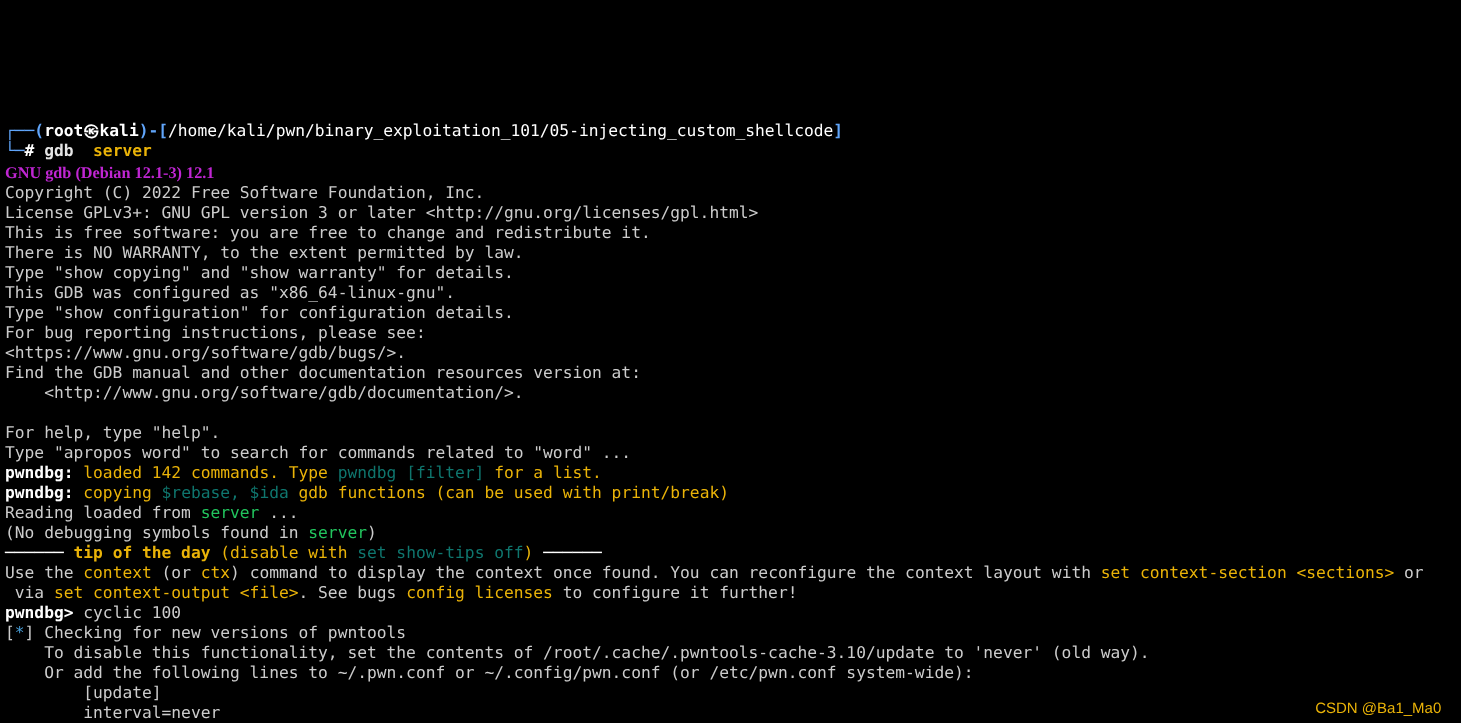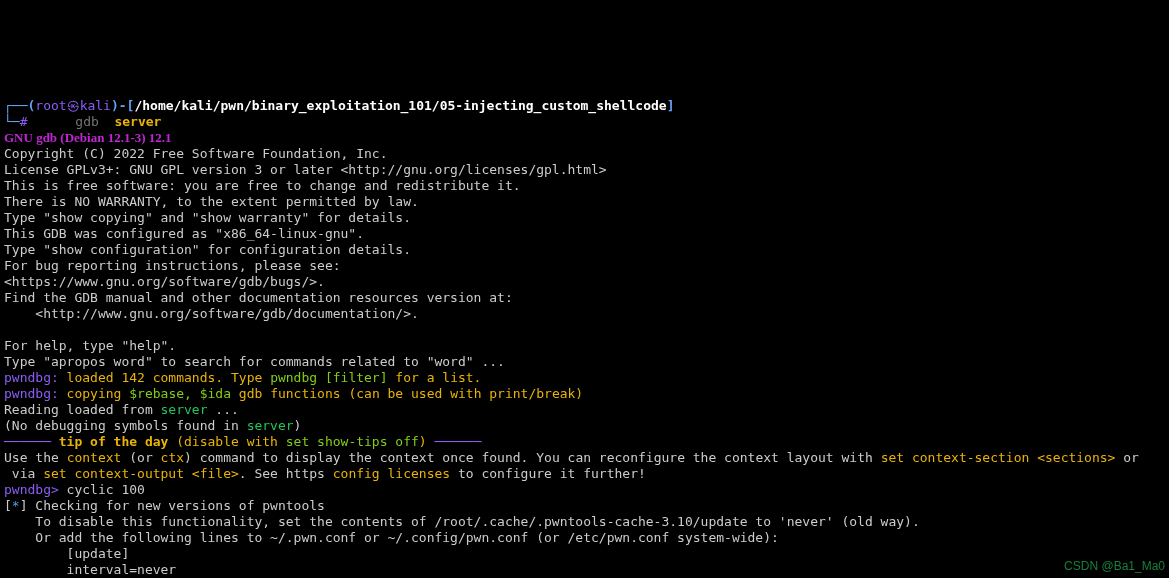--- a/index.html
+++ b/index.html
@@ -8,36 +8,36 @@
     height: 578px;
     background: #000000;
     font-family: "DejaVu Sans Mono", Menlo, Consolas, monospace;
     font-size: 13px;
     line-height: 16px;
     color: #cccccc;
     overflow: hidden;
     white-space: pre;
   }
   .term { padding: 2px 4px; }
-  .redb   { color: #8b5cf6; font-weight: normal; }
+  .redb   { color: #ffffff; font-weight: bold; }
   .blueb  { color: #60a5fa; font-weight: bold; }
   .green  { color: #22c55e; }
-  .greenb { color: #737373; font-weight: normal; margin-left: 40px; }
-  .mag    { color: #84cc16; }
+  .greenb { color: #e5e5e5; font-weight: bold; }
+  .mag    { color: #0f766e; }
   .magb   { color: #c026d3; font-weight: bold; font-family: Liberation Serif, serif; }
   .yellow { color: #eab308; }
   .yellowb{ color: #eab308; font-weight: bold; }
   .white  { color: #cccccc; text-align: center; }
-  .whiteb { color: #ffffff; font-weight: bold; }
+  .whiteb { color: #ffffff; font-weight: normal; }
   .star   { color: #4aa3df; }
   .watermark {
     position: absolute;
-    right: 4px;
+    right: 16px;
     bottom: 4px;
-    color: #15803d;
+    color: #eab308;
     font-size: 12px;
     font-family: sans-serif;
   }
 </style>
 </head>
 <body>
 
 
 
 <div class="term">
@@ -57,21 +57,21 @@
 <span class="white">    &lt;http://www.gnu.org/software/gdb/documentation/&gt;.</span>
 
 <span class="white">For help, type "help".</span>
 <span class="white">Type "apropos word" to search for commands related to "word" ...</span>
 <span class="redb">pwndbg:</span><span class="yellow"> loaded 142 commands. Type </span><span class="mag">pwndbg [filter]</span><span class="yellow"> for a list.</span>
 <span class="redb">pwndbg:</span><span class="yellow"> copying </span><span class="mag">$rebase, $ida</span><span class="yellow"> gdb functions (can be used with print/break)</span>
 <span class="white">Reading loaded from </span><span class="green">server</span><span class="white"> ...</span>
 <span class="white">(No debugging symbols found in </span><span class="green">server</span><span class="white">)</span>
 <span class="redb">──────</span><span class="yellowb"> tip of the day</span><span class="yellow"> (disable with </span><span class="mag">set show-tips off</span><span class="yellow">) </span><span class="redb">──────</span>
 <span class="white">Use the </span><span class="yellow">context</span><span class="white"> (or </span><span class="yellow">ctx</span><span class="white">) command to display the context once found. You can reconfigure the context layout with </span><span class="yellow">set context-section &lt;sections&gt;</span><span class="white"> or</span>
-<span class="white"> via </span><span class="yellow">set context-output &lt;file&gt;</span><span class="white">. See https </span><span class="yellow">config licenses</span><span class="white"> to configure it further!</span>
+<span class="white"> via </span><span class="yellow">set context-output &lt;file&gt;</span><span class="white">. See bugs </span><span class="yellow">config licenses</span><span class="white"> to configure it further!</span>
 <span class="redb">pwndbg&gt;</span><span class="white"> cyclic 100</span>
 <span class="white">[</span><span class="star">*</span><span class="white">]</span><span class="white"> Checking for new versions of pwntools</span>
 <span class="white">    To disable this functionality, set the contents of /root/.cache/.pwntools-cache-3.10/update to 'never' (old way).</span>
 <span class="white">    Or add the following lines to ~/.pwn.conf or ~/.config/pwn.conf (or /etc/pwn.conf system-wide):</span>
 <span class="white">        [update]</span>
 <span class="white">        interval=never</span>
 
 
 
 

